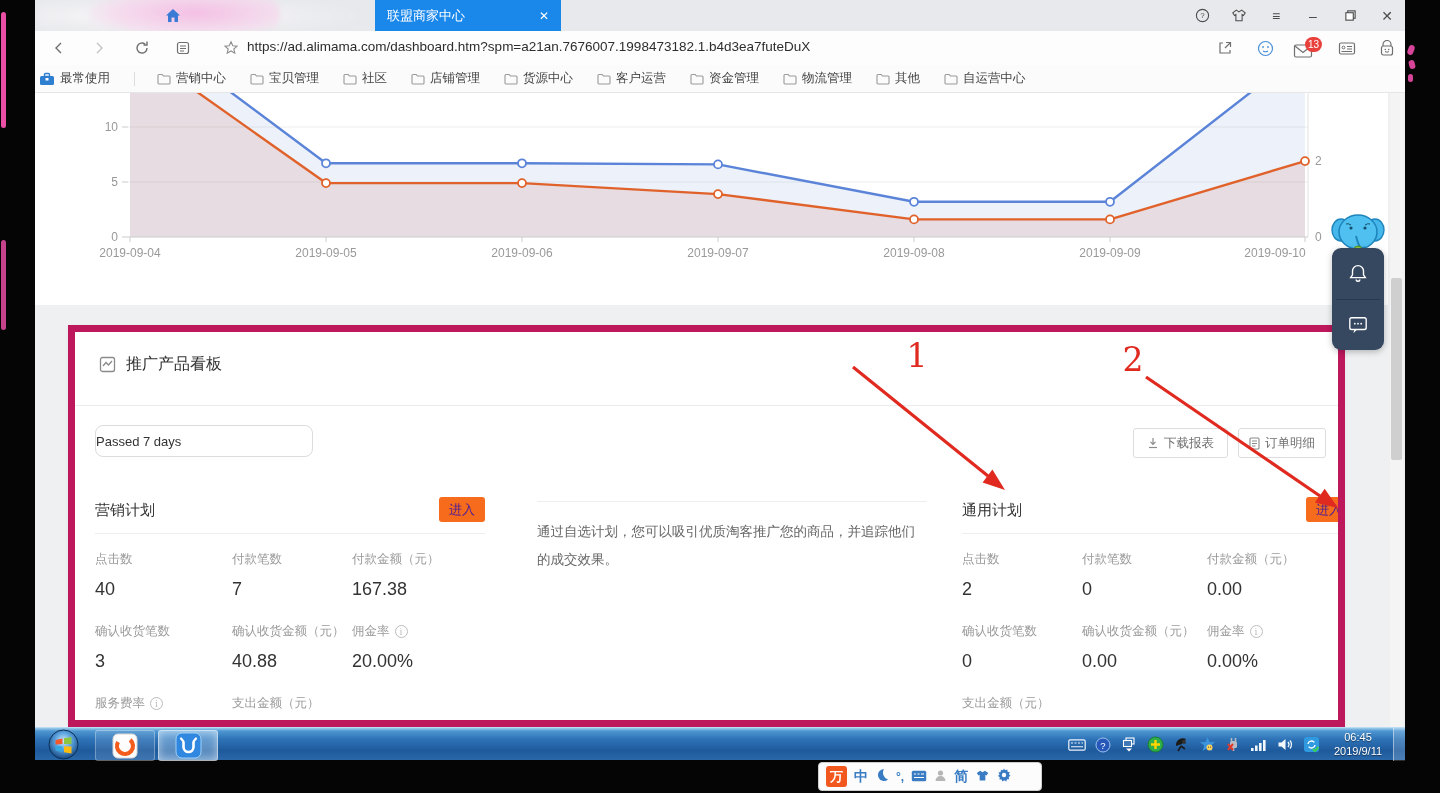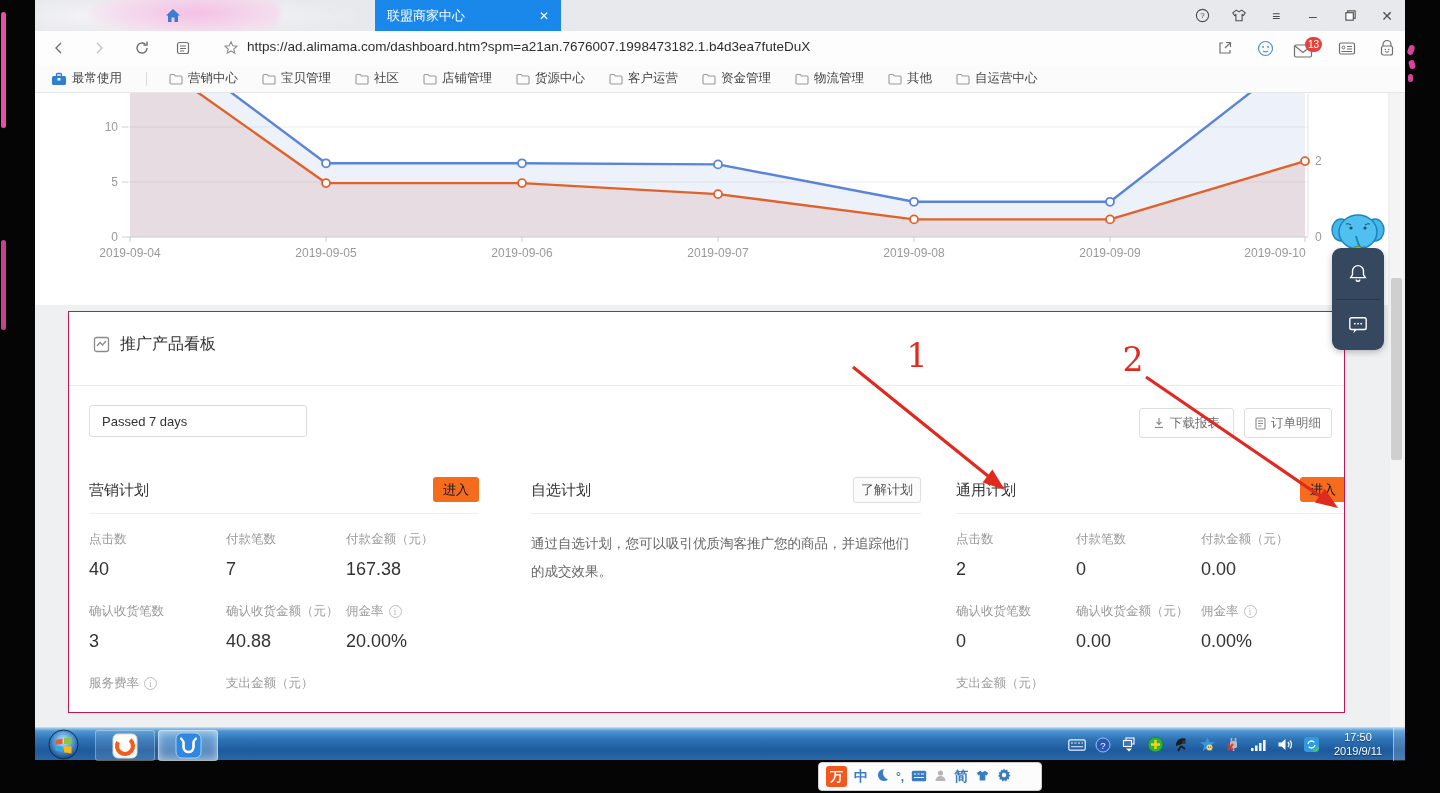--- a/index.html
+++ b/index.html
@@ -27,47 +27,47 @@
   #win-controls .wc{width:16px;height:16px;display:flex;align-items:center;justify-content:center;font-size:14px;}
   
   #toolbar{position:absolute;left:0;top:31px;width:100%;height:34px;background:#fdfdfd;border-bottom:1px solid #e9e9e9;}
   .tb-ico{position:absolute;top:7px;width:20px;height:20px;display:flex;align-items:center;justify-content:center;color:#777;font-size:15px;}
   #url-text{position:absolute;left:212px;top:8px;font-size:13.5px;color:#2d2d2d;white-space:nowrap;}
   #mail-wrap{position:absolute;left:1258px;top:12px;width:22px;height:20px;}
   #mail-badge{position:absolute;left:12px;top:-6px;min-width:16px;height:15px;background:#e8413c;border-radius:8px;color:#fff;
               font-size:10px;display:flex;align-items:center;justify-content:center;padding:0 3px;box-sizing:border-box;}
   
   #bookmarksbar{position:absolute;left:0;top:65px;width:100%;height:28px;background:#fbfbfc;border-bottom:1px solid #e6e6e8;
-                display:flex;align-items:center;padding-left:16px;box-sizing:border-box;}
+                display:flex;align-items:center;padding-left:4px;box-sizing:border-box;}
   .bm{display:flex;align-items:center;gap:5px;font-size:12.5px;color:#444;margin-right:24px;white-space:nowrap;}
   .bm svg{flex:0 0 auto;}
   #bm-sep{width:1px;height:14px;background:#ddd;margin-right:22px;}
   
   #content{position:absolute;left:0;top:93px;width:100%;height:634px;background:#eff0f2;overflow:hidden;}
   #chart-section{position:absolute;left:0;top:0;width:1353px;height:212px;background:#fff;}
   #scrollbar{position:absolute;right:2px;top:0;width:13px;height:634px;background:#f4f4f4;z-index:6;}
   #scroll-thumb{position:absolute;left:1px;top:185px;width:11px;height:182px;background:#cfcfcf;border-radius:2px;}
   
-  #main-card{position:absolute;left:33px;top:218px;width:1277px;height:402px;background:#fff;border:1px solid #be185d;
+  #main-card{position:absolute;left:33px;top:232px;width:1277px;height:402px;background:#fff;border:7px solid #be185d;
              box-shadow:0 1px 4px rgba(0,0,0,.05);box-sizing:border-box;overflow:hidden;}
   #card-title-row{position:absolute;left:24px;top:22px;display:flex;align-items:center;gap:10px;font-size:16px;color:#333;}
   #card-divider{position:absolute;left:0;top:73px;width:100%;border-top:1px solid #ececec;}
-  #range-select{position:absolute;left:20px;top:93px;width:218px;height:32px;border:1px solid #dcdcdc;border-radius:3px;
-                background:#fff;font-size:13px;color:#333;display:flex;align-items:center;padding-left:12px;box-sizing:border-box;}
+  #range-select{position:absolute;left:20px;top:93px;width:218px;height:32px;border:1px solid #dcdcdc;border-radius:8px;
+                background:#fff;font-size:13px;color:#333;display:flex;align-items:center;box-sizing:border-box;}
   .top-btn{position:absolute;top:96px;height:30px;border:1px solid #ddd;border-radius:3px;background:#fff;color:#6e6e6e;
            font-size:12.5px;display:flex;align-items:center;justify-content:center;gap:5px;box-sizing:border-box;}
   #download-btn{right:110px;width:95px;}
   #orders-btn{right:12px;width:88px;}
   #plans-row{position:absolute;left:20px;top:165px;right:20px;}
   .plan-col{position:absolute;top:0;}
   .plan-head{position:relative;height:32px;}
   .plan-name{font-size:15px;color:#333;line-height:26px;}
   .plan-action{position:absolute;right:0;top:0;font-size:13px;border-radius:3px;cursor:pointer;
                display:flex;align-items:center;justify-content:center;}
-  .plan-action.orange{width:46px;height:25px;background:#f76b1c;color:#0f172a;border:none;}
+  .plan-action.orange{width:46px;height:25px;background:#f76b1c;color:#4c1d95;border:none;}
   .plan-action.ghost{width:68px;height:26px;background:#fbfbfb;color:#555;border:1px solid #ddd;box-sizing:border-box;}
   .plan-divider{border-top:1px solid #eee;margin-top:4px;}
   .metrics{display:grid;margin-top:17px;}
   .metrics.m1{grid-template-columns:137px 120px 1fr;}
   .metrics.m3{grid-template-columns:120px 125px 1fr;}
   .metric{margin-bottom:23px;}
   .metric .mlabel{font-size:12.5px;color:#9b9b9b;display:flex;align-items:center;gap:5px;}
   .metric .mvalue{font-size:18px;color:#333;margin-top:11px;}
   .info-i{display:inline-flex;width:13px;height:13px;border:1px solid #bdbdbd;border-radius:50%;color:#bdbdbd;
           font-size:9px;font-family:"DejaVu Serif",serif;align-items:center;justify-content:center;box-sizing:border-box;}
@@ -420,21 +420,20 @@
                 </div>
                 <div class="metric">
                   <div class="mlabel">
                     <span>支出金额（元）</span>
                   </div>
                   <div class="mvalue"></div>
                 </div>
               </div>
             </div>
             <div class="plan-col" style="left: 442px; width: 390px;">
-              <div class="plan-head"><span class="plan-name">自选计划</span><div class="plan-action ghost">了解计划</div></div>
               <div class="plan-divider"></div>
               <div class="plan-desc">通过自选计划，您可以吸引优质淘客推广您的商品，并追踪他们的成交效果。</div>
             </div>
             <div class="plan-col" style="left: 867px; width: 390px;">
               <div class="plan-head"><span class="plan-name">通用计划</span><div class="plan-action orange">进入</div></div>
               <div class="plan-divider"></div>
               <div class="metrics m3">
                 <div class="metric">
                   <div class="mlabel">
                     <span>点击数</span>
@@ -619,21 +618,21 @@
         </span>
       <span class="tico">
         <svg width="17" height="17" viewBox="0 0 17 17">
             <rect x="1" y="1" width="15" height="15" rx="3" fill="#2f9ae0"></rect>
             <path d="M5 8 a3.5 3.5 0 0 1 6.3 -1.6 M12 9 a3.5 3.5 0 0 1 -6.3 1.6" fill="none" stroke="#fff" stroke-width="1.4"></path>
             <path d="M10 13 L12 15 L15.5 11" fill="none" stroke="#3bd052" stroke-width="2"></path>
           </svg>
         </span>
     </div>
     <div id="clock-block">
-      <div>17:50</div>
+      <div>06:45</div>
       <div>2019/9/11</div>
     </div>
     <div id="show-desktop"></div>
   </div>
 
   <div id="ime-bar">
     <span id="ime-brand">万</span>
     <span class="ime-txt">中</span>
     <span>
       <svg width="14" height="14" viewBox="0 0 14 14">

